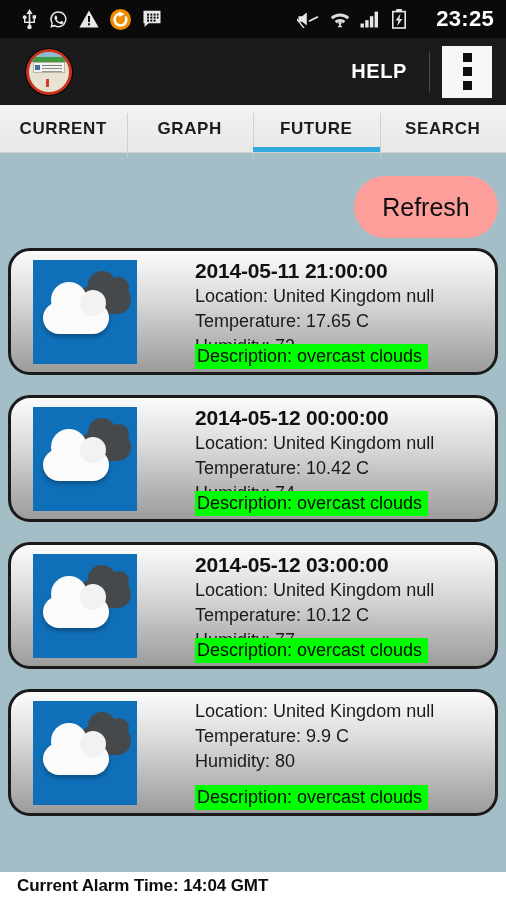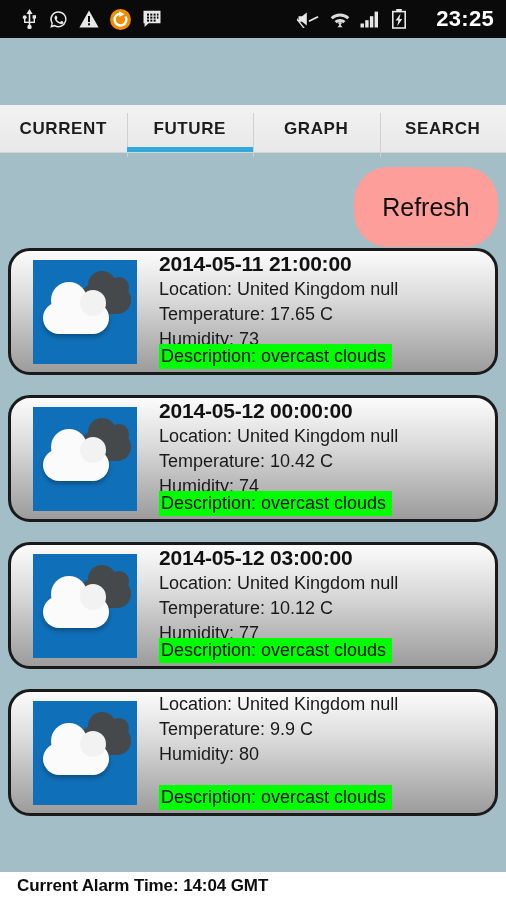--- a/index.html
+++ b/index.html
@@ -212,21 +212,21 @@
     padding-right: 8px;
     box-sizing: border-box;
   }
   .refresh-btn {
     background: #fd9e9a;
     color: #0e0e0e;
     font-size: 25px;
     border: none;
     border-radius: 34px;
     width: 144px;
-    height: 80px;
+    height: 62px;
     cursor: pointer;
     font-family: "Liberation Sans", sans-serif;
   }
 
   
   .card {
     position: relative;
     margin: 0 8px 20px 8px;
     height: 127px;
     border: 3px solid #1a1a1a;
@@ -296,21 +296,23 @@
     content: "";
     position: absolute;
     right: 3px; top: -12px;
     width: 26px; height: 26px;
     border-radius: 50%;
     background: #f2f2f2;
   }
   .card-body {
     flex: 1;
     position: relative;
+    padding-top: 7px;
     min-width: 0;
+    margin-left: 36px;
   }
   .card-date {
     font-size: 21px;
     font-weight: bold;
     color: #111;
     letter-spacing: -0.2px;
     line-height: 26px;
   }
   .card-line {
     font-size: 18px;
@@ -443,30 +445,51 @@
           <rect x="5.2" y="0" width="5.6" height="2" fill="#e8e8e8"></rect>
           <rect x="1" y="1.8" width="14" height="18" fill="#e8e8e8"></rect>
           <rect x="2.6" y="3.4" width="10.8" height="14.8" fill="#0a0a0a"></rect>
           <path d="M9.6 4.6 L4.6 11.6 L7.4 11.6 L6.2 17.2 L11.2 10 L8.4 10 Z" fill="#e8e8e8"></path>
         </svg>
       </span>
       <span class="status-clock">23:25</span>
     </div>
   </div>
 
+  <div class="action-bar">
+    <div class="app-logo">
+      <div class="logo-inner">
+        <div class="logo-sky"></div>
+        <div class="logo-green"></div>
+        <div class="logo-card">
+          <div class="logo-sq"></div>
+          <i></i>
+        </div>
+        <div class="logo-pin"></div>
+      </div>
+    </div>
+    <div class="action-spacer"></div>
+    <div class="help-btn">HELP</div>
+    <div class="ab-divider"></div>
+    <div class="overflow-btn">
+      <span></span>
+      <span></span>
+      <span></span>
+    </div>
+  </div>
 
   <div class="tab-bar">
     <div class="tab">
       <span>CURRENT</span>
     </div>
+    <div class="tab">
+      <span>GRAPH</span>
+    </div>
     <div class="tab active">
       <span>FUTURE</span>
-    </div>
-    <div class="tab">
-      <span>GRAPH</span>
     </div>
     <div class="tab">
       <span>SEARCH</span>
     </div>
   </div>
 
   <div class="content">
 
     <div class="refresh-row">
       <button class="refresh-btn">Refresh</button>

